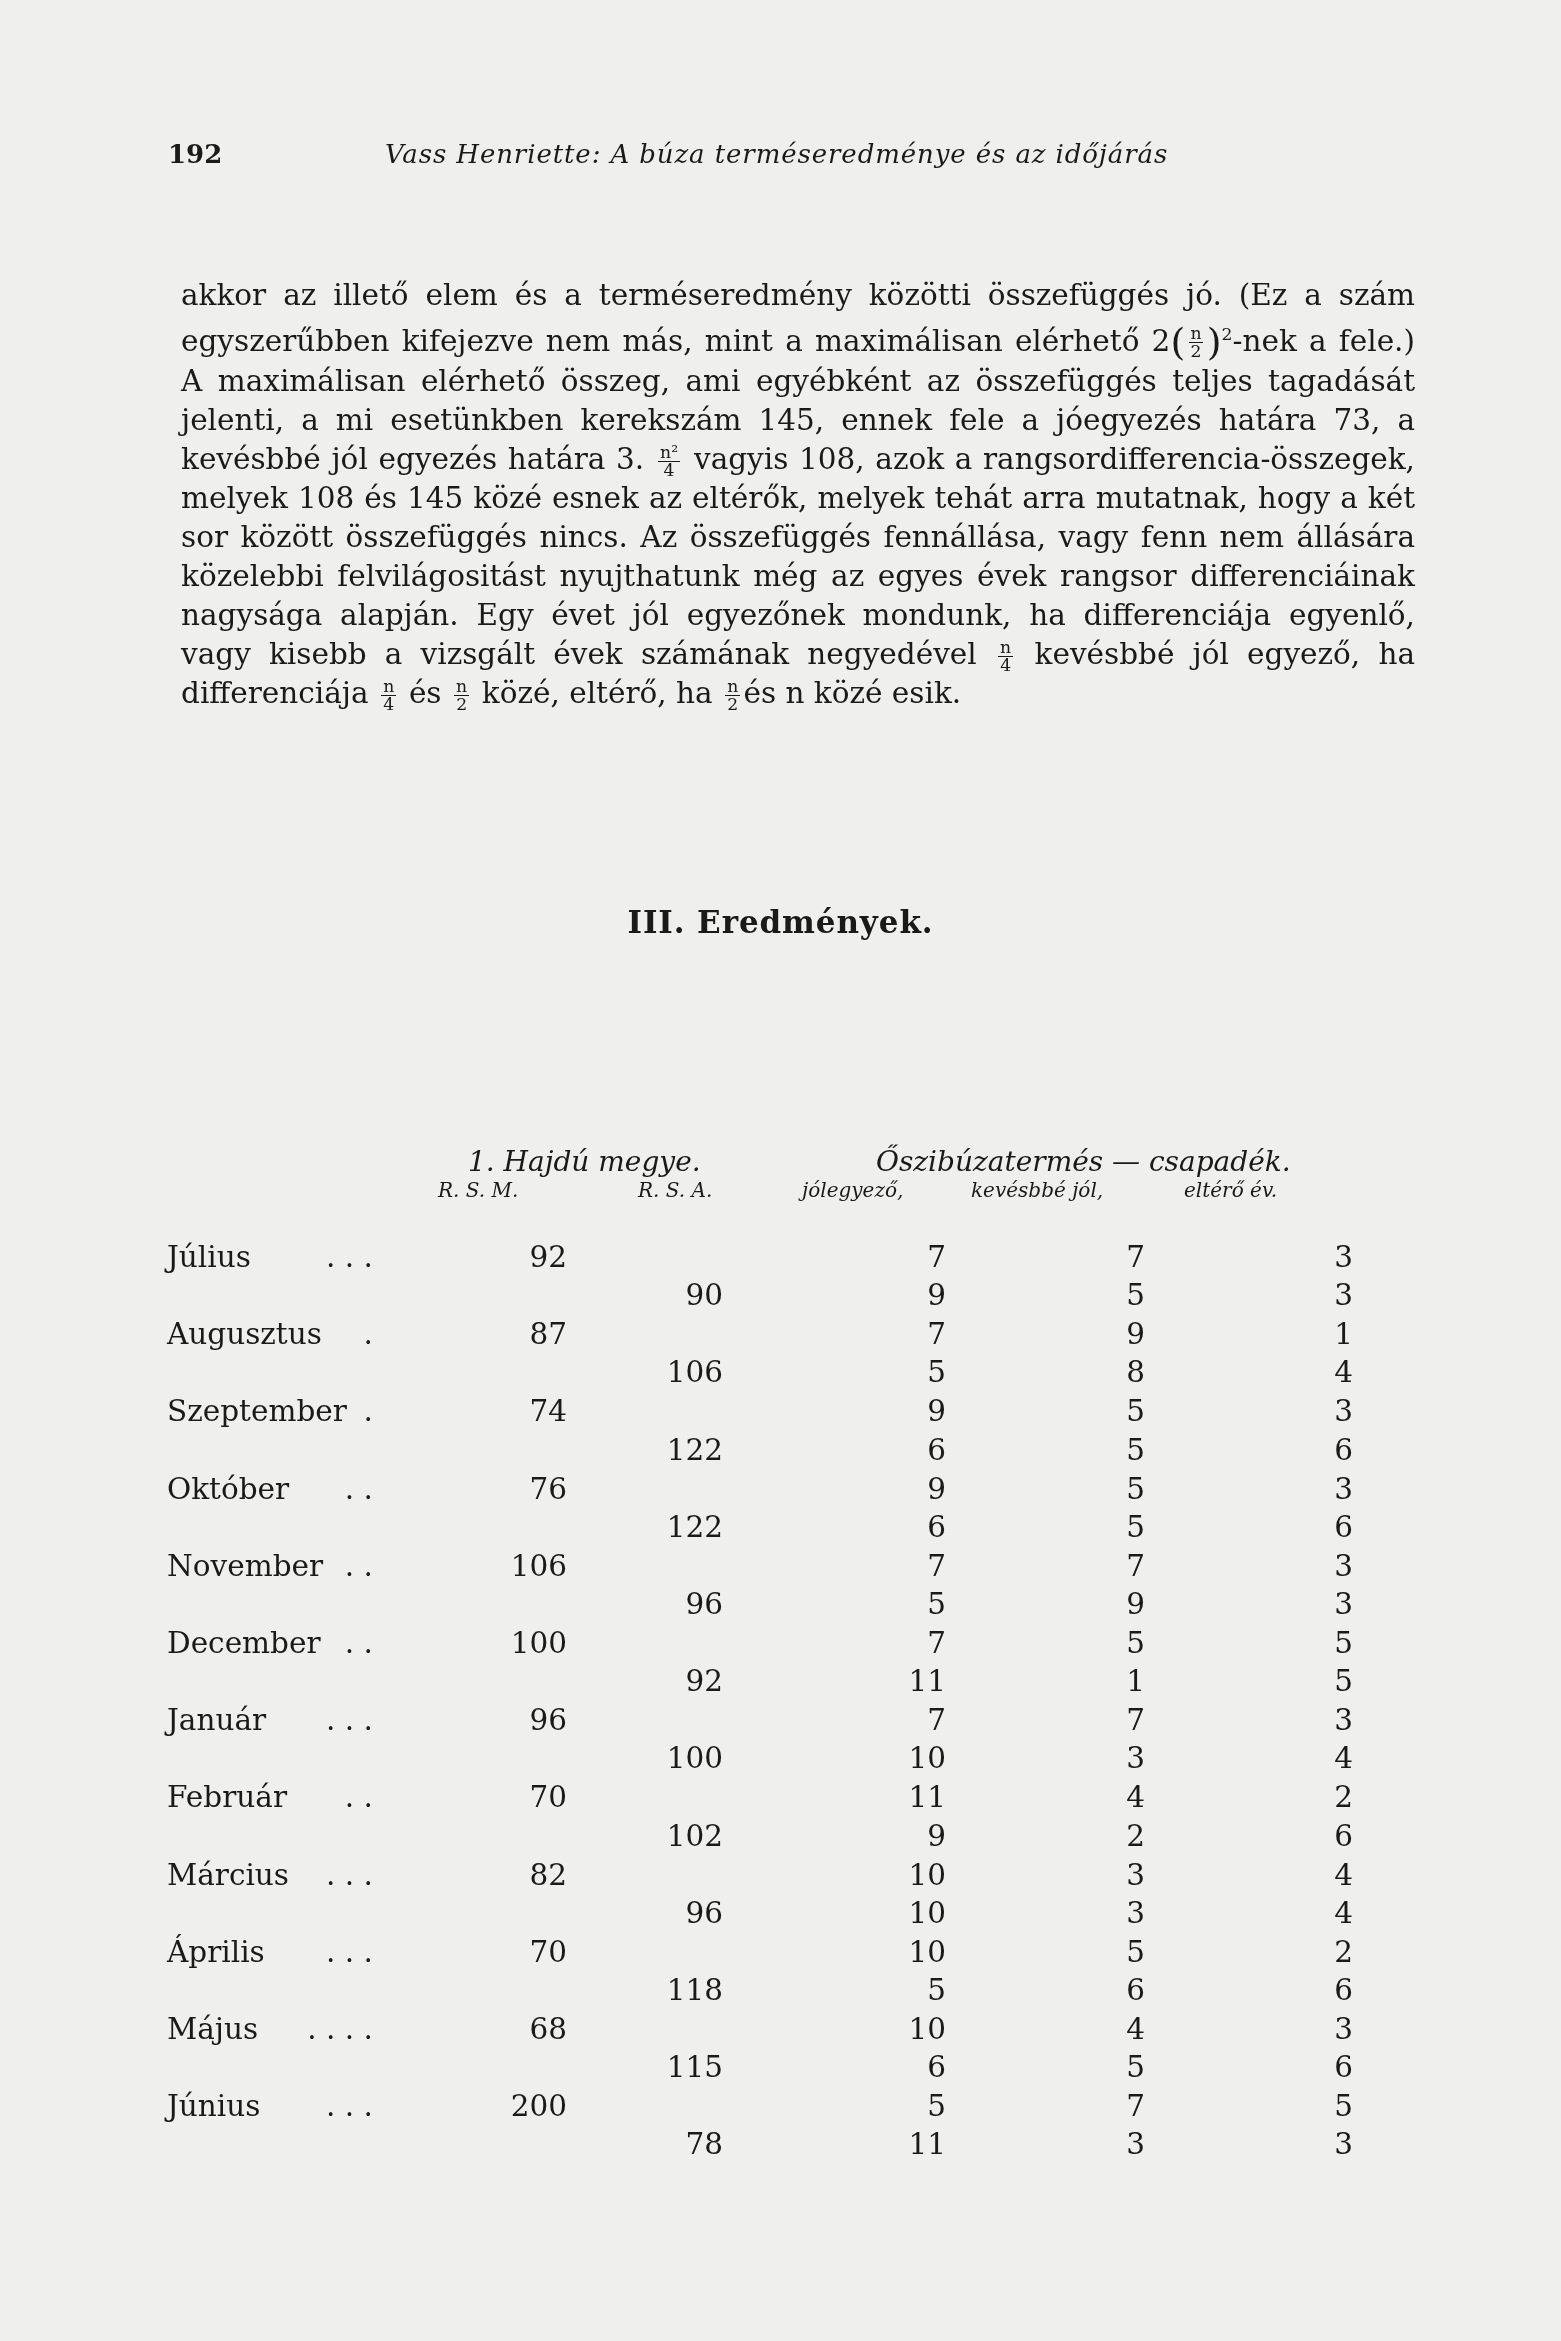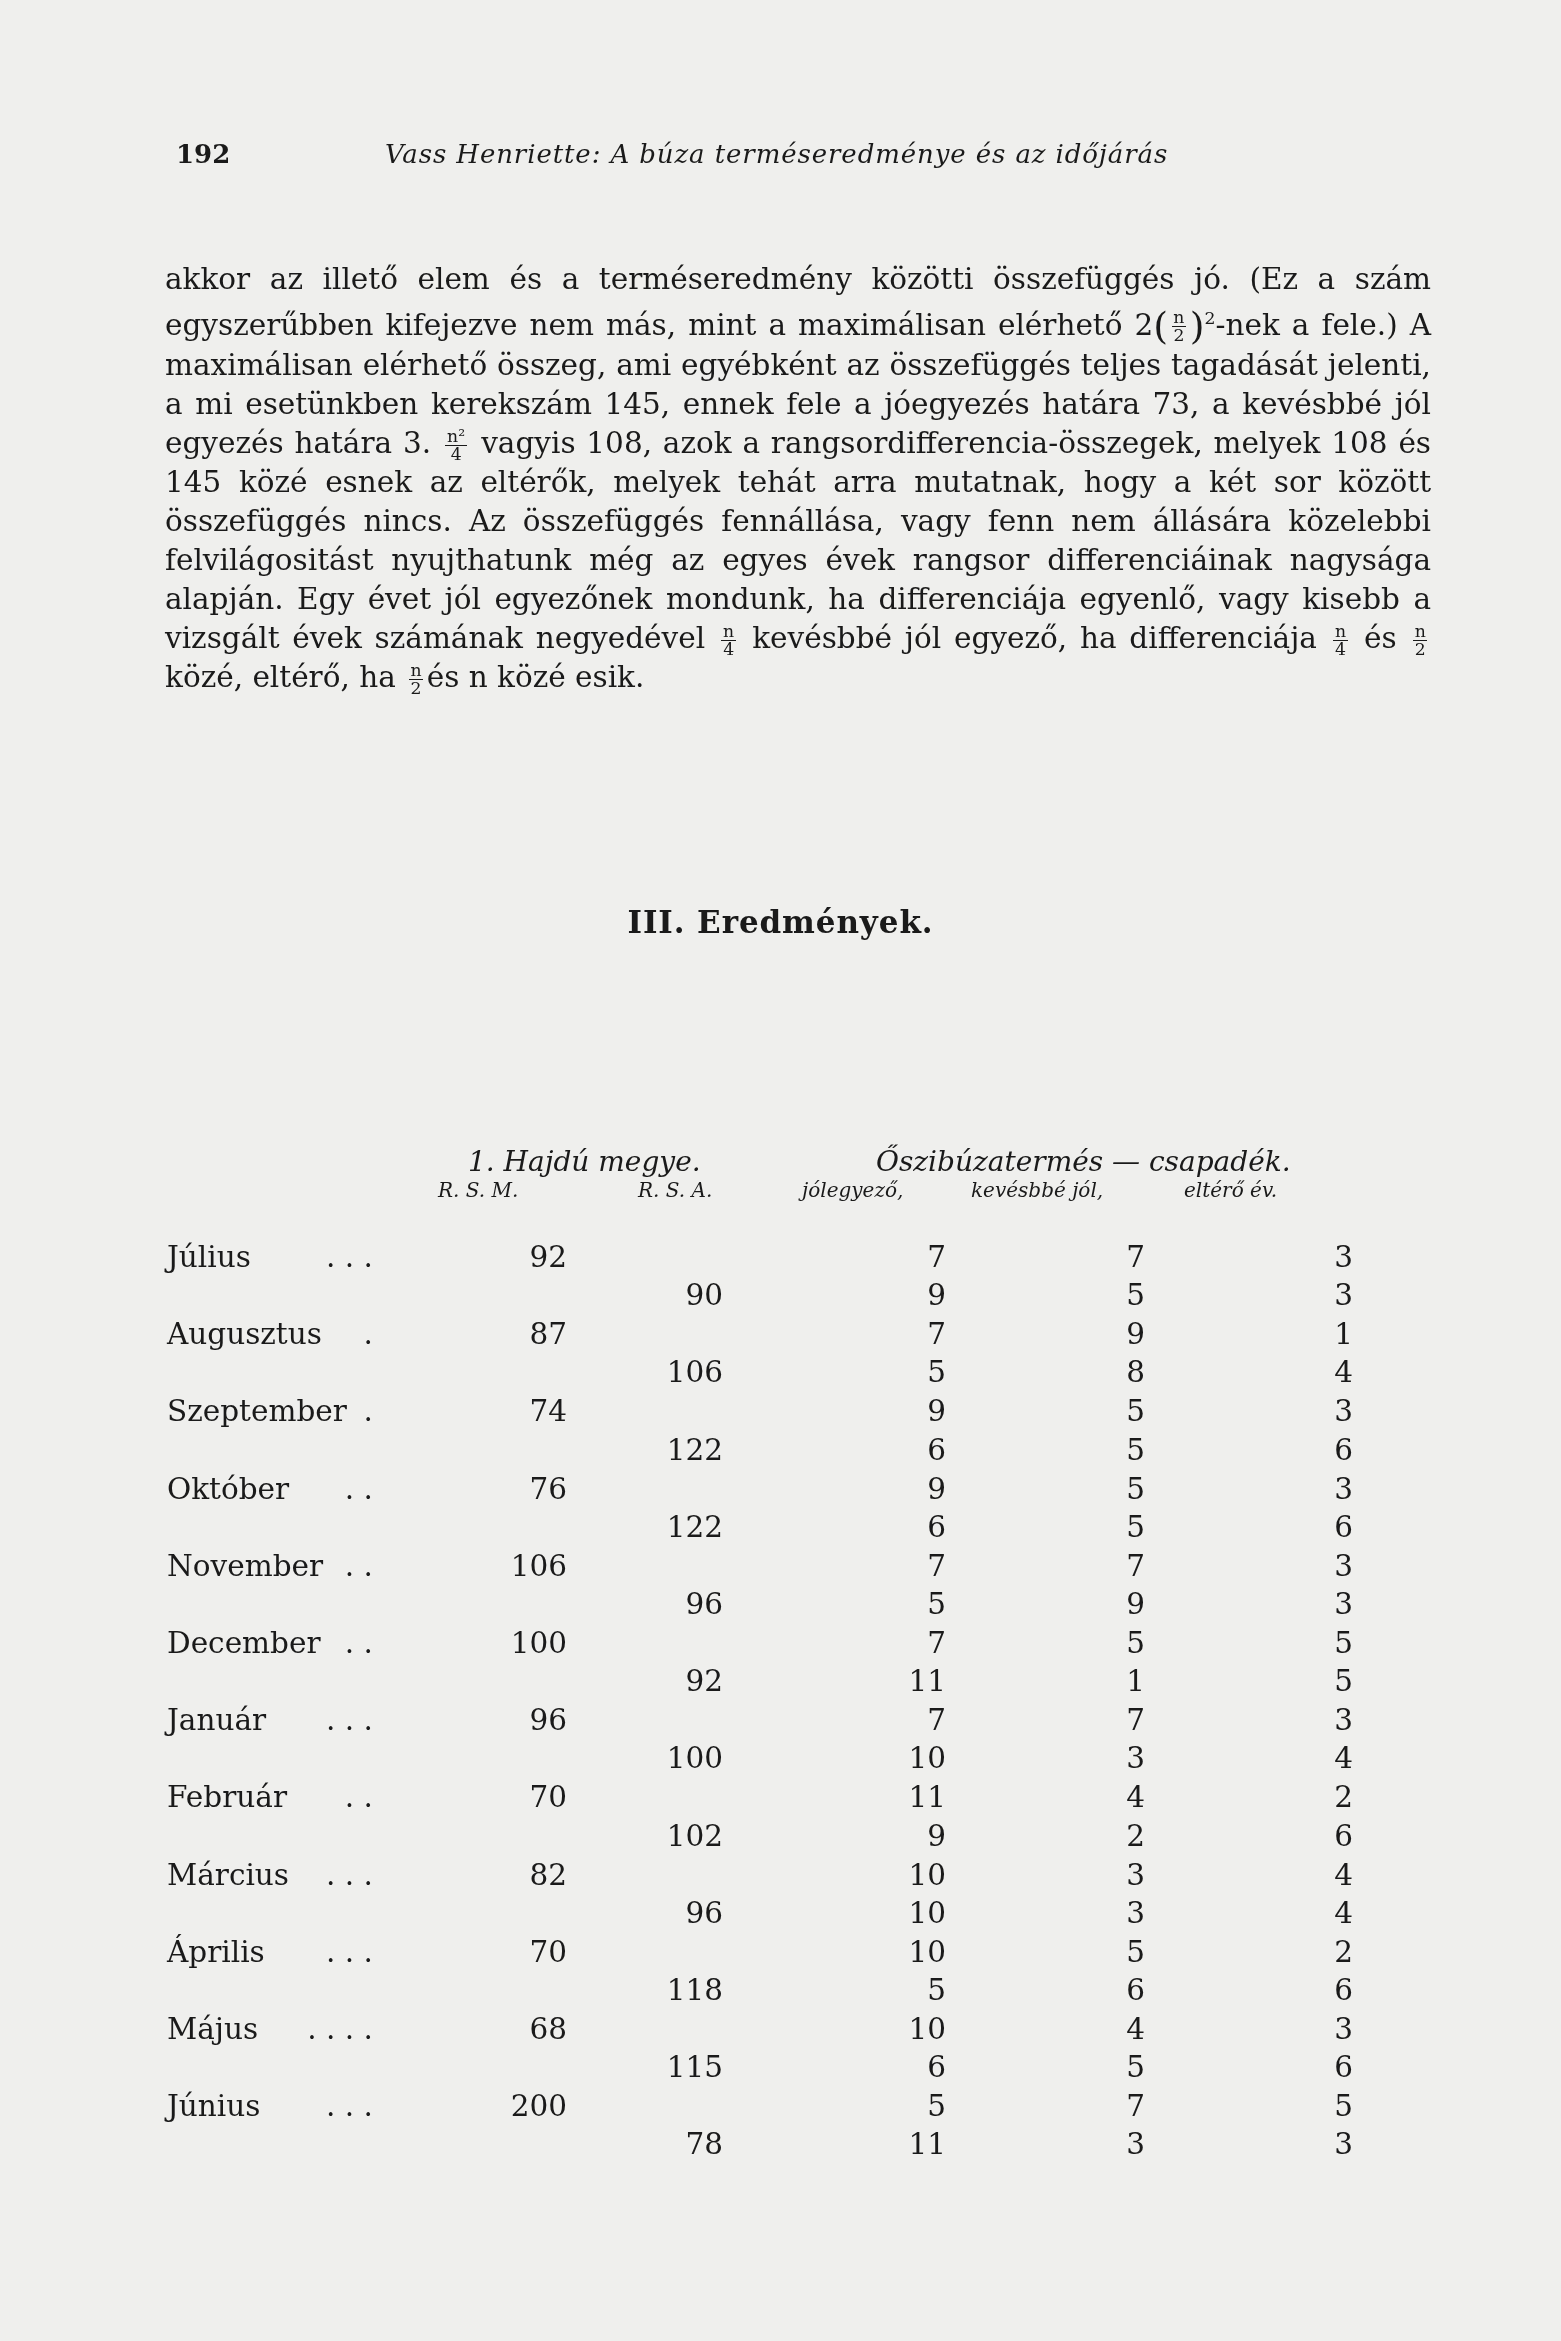--- a/index.html
+++ b/index.html
@@ -9,27 +9,27 @@
     color: #1a1a1a;
     font-family: "DejaVu Serif", "Liberation Serif", serif;
     position: relative;
     overflow: hidden;
   }
   .page { position: absolute; left: 0; top: 0; width: 1561px; height: 2342px; }
   .running-head {
     position: absolute; top: 139px; left: 168px; width: 1266px;
     font-size: 26px; height: 35px;
   }
-  .page-number { position: absolute; left: 8px; top: 0; font-weight: bold; }
+  .page-number { position: absolute; left: 0; top: 0; font-weight: bold; }
   .running-title { position: absolute; left: 217px; top: 0; font-style: italic; letter-spacing: 0.9px; }
   .body-text {
     position: absolute; left: 165px; top: 260px; width: 1266px;
     font-size: 29.5px; line-height: 39px; text-align: justify;
   }
-  .body-text p { margin: 0; }
+  .body-text p { margin: 16px; }
   .frac {
     display: inline-block; vertical-align: middle; text-align: center;
     font-size: 17.3px; line-height: 17.3px; margin: 0 3.5px;
   }
   .frac .num { display: block; border-bottom: 1.7px solid #1a1a1a; padding: 0 1.7px; }
   .frac .den { display: block; }
   .paren { font-size: 38px; vertical-align: middle; }
   .sup { font-size: 17.3px; vertical-align: super; }
   .section-heading {
     position: absolute; top: 904px; left: 0; width: 1561px; text-align: center;

